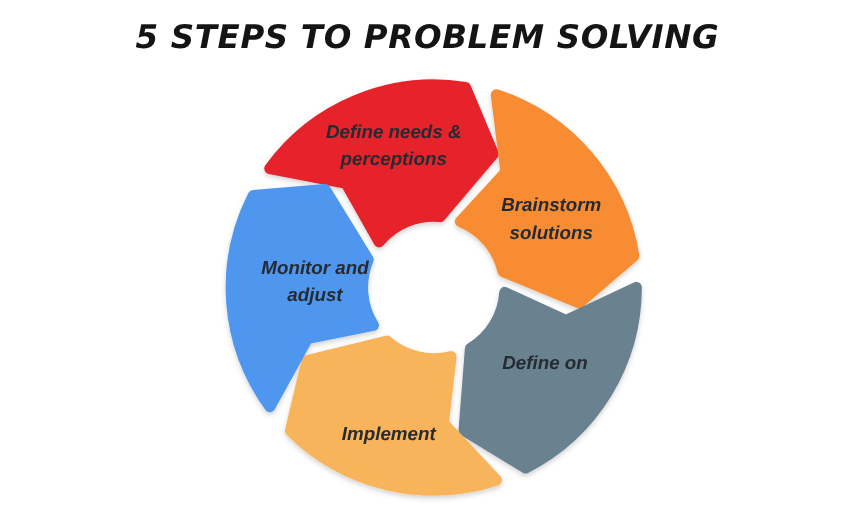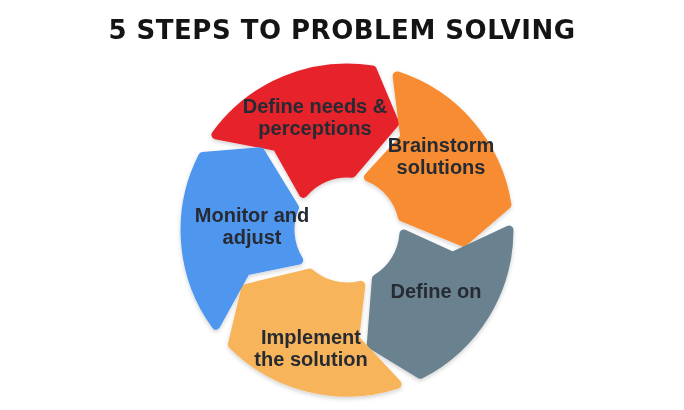--- a/index.html
+++ b/index.html
@@ -6,20 +6,21 @@
     margin: 0; padding: 0;
     width: 684px; height: 410px;
     background: #ffffff;
     overflow: hidden;
   }
   .canvas {
     position: relative;
     width: 684px; height: 410px;
     background: #ffffff;
     font-family: "Liberation Sans", sans-serif;
+    font-style: italic;
   }
   .title {
     position: absolute;
     top: 15px; left: 0;
     width: 100%;
     text-align: center;
     font-family: "DejaVu Sans", sans-serif;
     font-weight: bold;
     font-size: 26px;
     letter-spacing: 0.5px;
@@ -29,21 +30,21 @@
     position: absolute;
     left: 0; top: 0;
     width: 684px; height: 410px;
   }
   .step-label {
     position: absolute;
     transform: translate(-50%, -50%);
     text-align: center;
     font-family: "Liberation Sans", sans-serif;
     font-weight: bold;
-    font-size: 20px;
+    font-size: 15px;
     line-height: 22px;
     color: #262b33;
     white-space: nowrap;
     pointer-events: none;
   }
 </style>
 </head>
 <body>
 
 <div class="canvas">
@@ -63,32 +64,31 @@
         <path d="M397.1,384.1 A162 162 0 0 1 232.4,344.6 L245.7,288.5 L309.6,273.0 A57 57 0 0 0 360.8,285.3 L354.6,338.7 Z" fill="#F8B45A" stroke="#F8B45A" stroke-width="9" stroke-linejoin="round"></path>
         <path d="M215.9,325.2 A162 162 0 0 1 202.7,156.5 L260.1,151.7 L294.5,207.7 A57 57 0 0 0 298.7,260.2 L245.9,270.8 Z" fill="#4F96EF" stroke="#4F96EF" stroke-width="9" stroke-linejoin="round"></path>
       </g>
   </svg>
 
   <div class="step-label" style="left:315px; top:117px">
     <div>Define needs &amp;</div>
     <div>perceptions</div>
   </div>
 
-  <div class="step-label" style="left:441px; top:156px">
+  <div class="step-label" style="left:441px; top:176px">
     <div>Brainstorm</div>
     <div>solutions</div>
   </div>
 
   <div class="step-label" style="left:436px; top:291px">
     <div>Define on</div>
   </div>
 
   <div class="step-label" style="left:311px; top:348px">
     <div>Implement</div>
-    <div>the solution</div>
   </div>
 
   <div class="step-label" style="left:252px; top:226px">
     <div>Monitor and</div>
     <div>adjust</div>
   </div>
 
 </div>
 
 </body></html>

